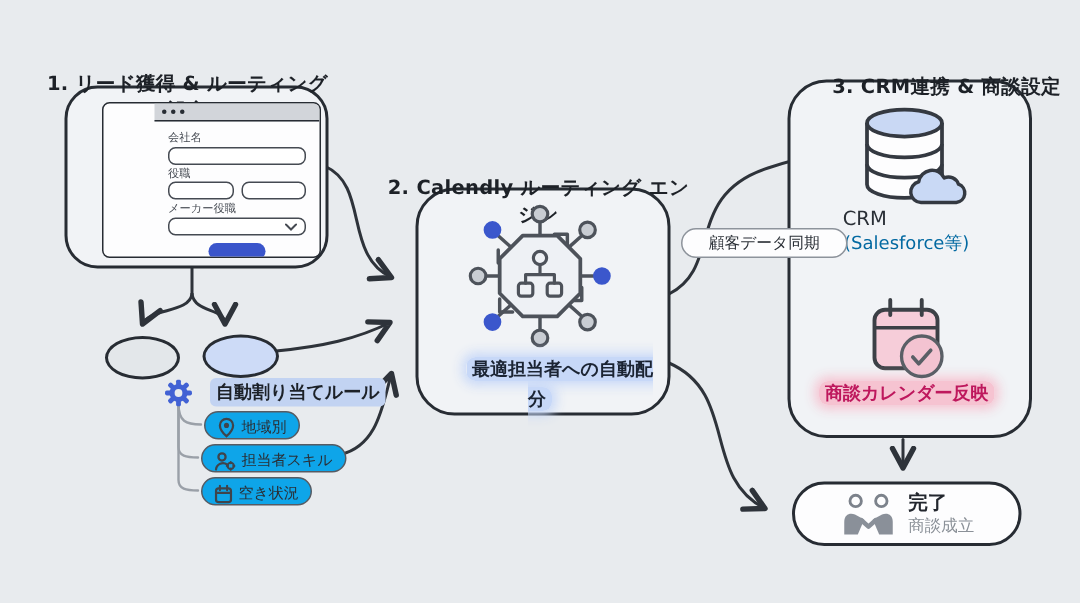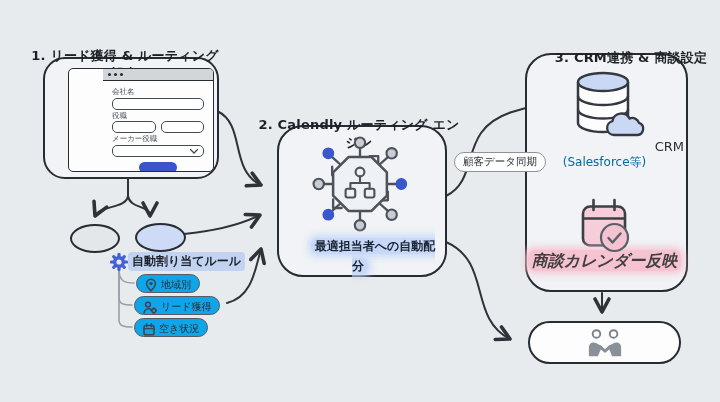--- a/index.html
+++ b/index.html
@@ -23,50 +23,50 @@
   .frow{display:flex;gap:5px;}
   .frow .finput{flex:1;}
   #form-select{position:relative;}
   #form-select svg{position:absolute;right:5px;top:3px;}
   #submit-btn{width:38px;height:11px;background:#3a55cb;border-radius:6px;margin:5px auto 0 auto;}
   
   .ellipse{border:2.2px solid #272c33;border-radius:50%;z-index:2;}
   #ellipse-a{left:70px;top:224px;width:46px;height:25px;background:#e3e7ea;}
   #ellipse-b{left:135px;top:223px;width:47px;height:25px;background:#cddbf7;}
   
-  #rules-header{left:110px;top:252px;display:flex;align-items:center;gap:0;z-index:3;}
+  #rules-header{left:110px;top:252px;display:flex;align-items:center;gap:12px;z-index:3;}
   #rules-header .hl{background:#c2d3f2;border-radius:4px;padding:1px 4px;font-size:12px;font-weight:bold;color:#1c2128;}
   .pill{display:flex;align-items:flex-end;gap:4px;height:19px;padding:0 8px;border:1.6px solid #565b63;
         border-radius:11px;background:#0ea5e9;font-size:10px;color:#2a2f36;z-index:3;box-sizing:border-box;}
   #pill-region{left:136px;top:274px;}
   #pill-skill{left:134px;top:296px;}
   #pill-avail{left:134px;top:318px;}
   
   #engine-title{left:253px;top:100px;width:212px;}
   #engine-box{left:277px;top:125px;width:166px;height:148px;border-radius:26px;}
   #hub{left:312px;top:136px;z-index:3;}
   #engine-caption{left:277px;top:235px;width:166px;text-align:center;z-index:3;}
   #engine-caption span{background:#c7d8f8;box-shadow:0 0 7px 3px rgba(199,216,248,.95);border-radius:6px;
         padding:1px 4px;font-size:12px;font-weight:bold;color:#1b2433;margin-left:26px;}
   
-  #sync-pill{left:454px;top:152px;width:92px;height:20px;border:1.6px solid #8d939b;border-radius:11px;
+  #sync-pill{left:454px;top:152px;width:111px;height:20px;border:1.6px solid #8d939b;border-radius:11px;
         background:#fdfdfe;display:flex;align-items:center;justify-content:center;font-size:10.5px;
         color:#2a2f36;z-index:4;box-sizing:border-box;}
   
   #crm-title{left:544px;top:33px;width:174px;}
   #crm-box{left:525px;top:53px;width:159px;height:235px;border-radius:26px;}
   #db-icon{left:575px;top:71px;z-index:3;}
   #cloud-icon{left:604px;top:108px;z-index:4;}
-  #crm-label{left:525px;top:139px;width:159px;text-align:right;font-size:13px;color:#2a2f36;z-index:3;}
+  #crm-label{left:497px;top:139px;width:159px;text-align:center;font-size:13px;color:#2a2f36;z-index:3;}
   #crm-sub{left:525px;top:154px;width:159px;text-align:center;font-size:12px;color:#0369a1;z-index:3;}
   #cal-icon{left:579px;top:197px;z-index:3;}
   #check-icon{left:599px;top:222px;z-index:4;}
   #cal-caption{left:525px;top:251px;width:159px;text-align:center;z-index:3;}
   #cal-caption span{background:#f6c3d1;box-shadow:0 0 7px 3px rgba(246,195,209,.95);border-radius:6px;
-        padding:1px 4px;font-size:16px;font-weight:bold;color:#404040;font-style:italic;}
+        padding:1px 4px;font-size:12px;font-weight:bold;color:#be185d;}
   
   #done-box{left:528px;top:321px;width:153px;height:43px;border:2.2px solid #272c33;border-radius:22px;
         background:#fdfdfe;display:flex;align-items:center;justify-content:center;gap:8px;z-index:2;box-sizing:border-box;}
   #done-title{font-size:13px;font-weight:bold;color:#23272e;line-height:1.2;}
   #done-sub{font-size:11px;color:#8b9198;line-height:1.2;}
 </style>
 </head>
 <body>
 
 <svg id="connectors" width="720" height="402">
@@ -161,21 +161,21 @@
   </svg>
   <span>地域別</span>
 </div>
 <div class="abs pill" id="pill-skill">
   <svg width="14" height="13" viewBox="0 0 14 13">
     <circle cx="5" cy="3.6" r="2.4" fill="none" stroke="#3f444b" stroke-width="1.5"></circle>
     <path d="M1,12 a4.6,4.6 0 0 1 7.5,-3.2" fill="none" stroke="#3f444b" stroke-width="1.5" stroke-linecap="round"></path>
     <circle cx="10.8" cy="9.6" r="2.1" fill="none" stroke="#3f444b" stroke-width="1.4"></circle>
     <path d="M10.8,6.9 v1 M10.8,11.3 v1 M8.1,9.6 h1 M12.5,9.6 h1" stroke="#3f444b" stroke-width="1.2" stroke-linecap="round"></path>
   </svg>
-  <span>リード獲得</span>
+  <span>担当者スキル</span>
 </div>
 <div class="abs pill" id="pill-avail">
   <svg width="12" height="13" viewBox="0 0 12 13">
     <rect x="1" y="2.6" width="10" height="9.2" rx="1.8" fill="none" stroke="#3f444b" stroke-width="1.5"></rect>
     <path d="M3.6,0.8 v3 M8.4,0.8 v3 M1,5.6 h10" stroke="#3f444b" stroke-width="1.4" stroke-linecap="round"></path>
   </svg>
   <span>空き状況</span>
 </div>
 
 <div class="abs title" id="engine-title">2. Calendly ルーティング エンジン</div>
@@ -255,13 +255,17 @@
 </div>
 
 <div class="abs" id="done-box">
   <svg width="38" height="30" viewBox="0 0 40 30">
     <circle cx="11" cy="5.5" r="4" fill="none" stroke="#7c828b" stroke-width="2"></circle>
     <circle cx="29" cy="5.5" r="4" fill="none" stroke="#7c828b" stroke-width="2"></circle>
     <path d="M3,29 V20 C3,15 7,13.5 10.5,15 L17,18.5 L12.5,29 Z" fill="#8a9099"></path>
     <path d="M37,29 V20 C37,15 33,13.5 29.5,15 L23,18.5 L27.5,29 Z" fill="#8a9099"></path>
     <path d="M15,19 L20,23.5 L25,19" fill="none" stroke="#8a9099" stroke-width="3.2" stroke-linecap="round" stroke-linejoin="round"></path>
   </svg>
+  <div>
+    <div id="done-title">完了</div>
+    <div id="done-sub">商談成立</div>
+  </div>
 </div>
 
 </body></html>

